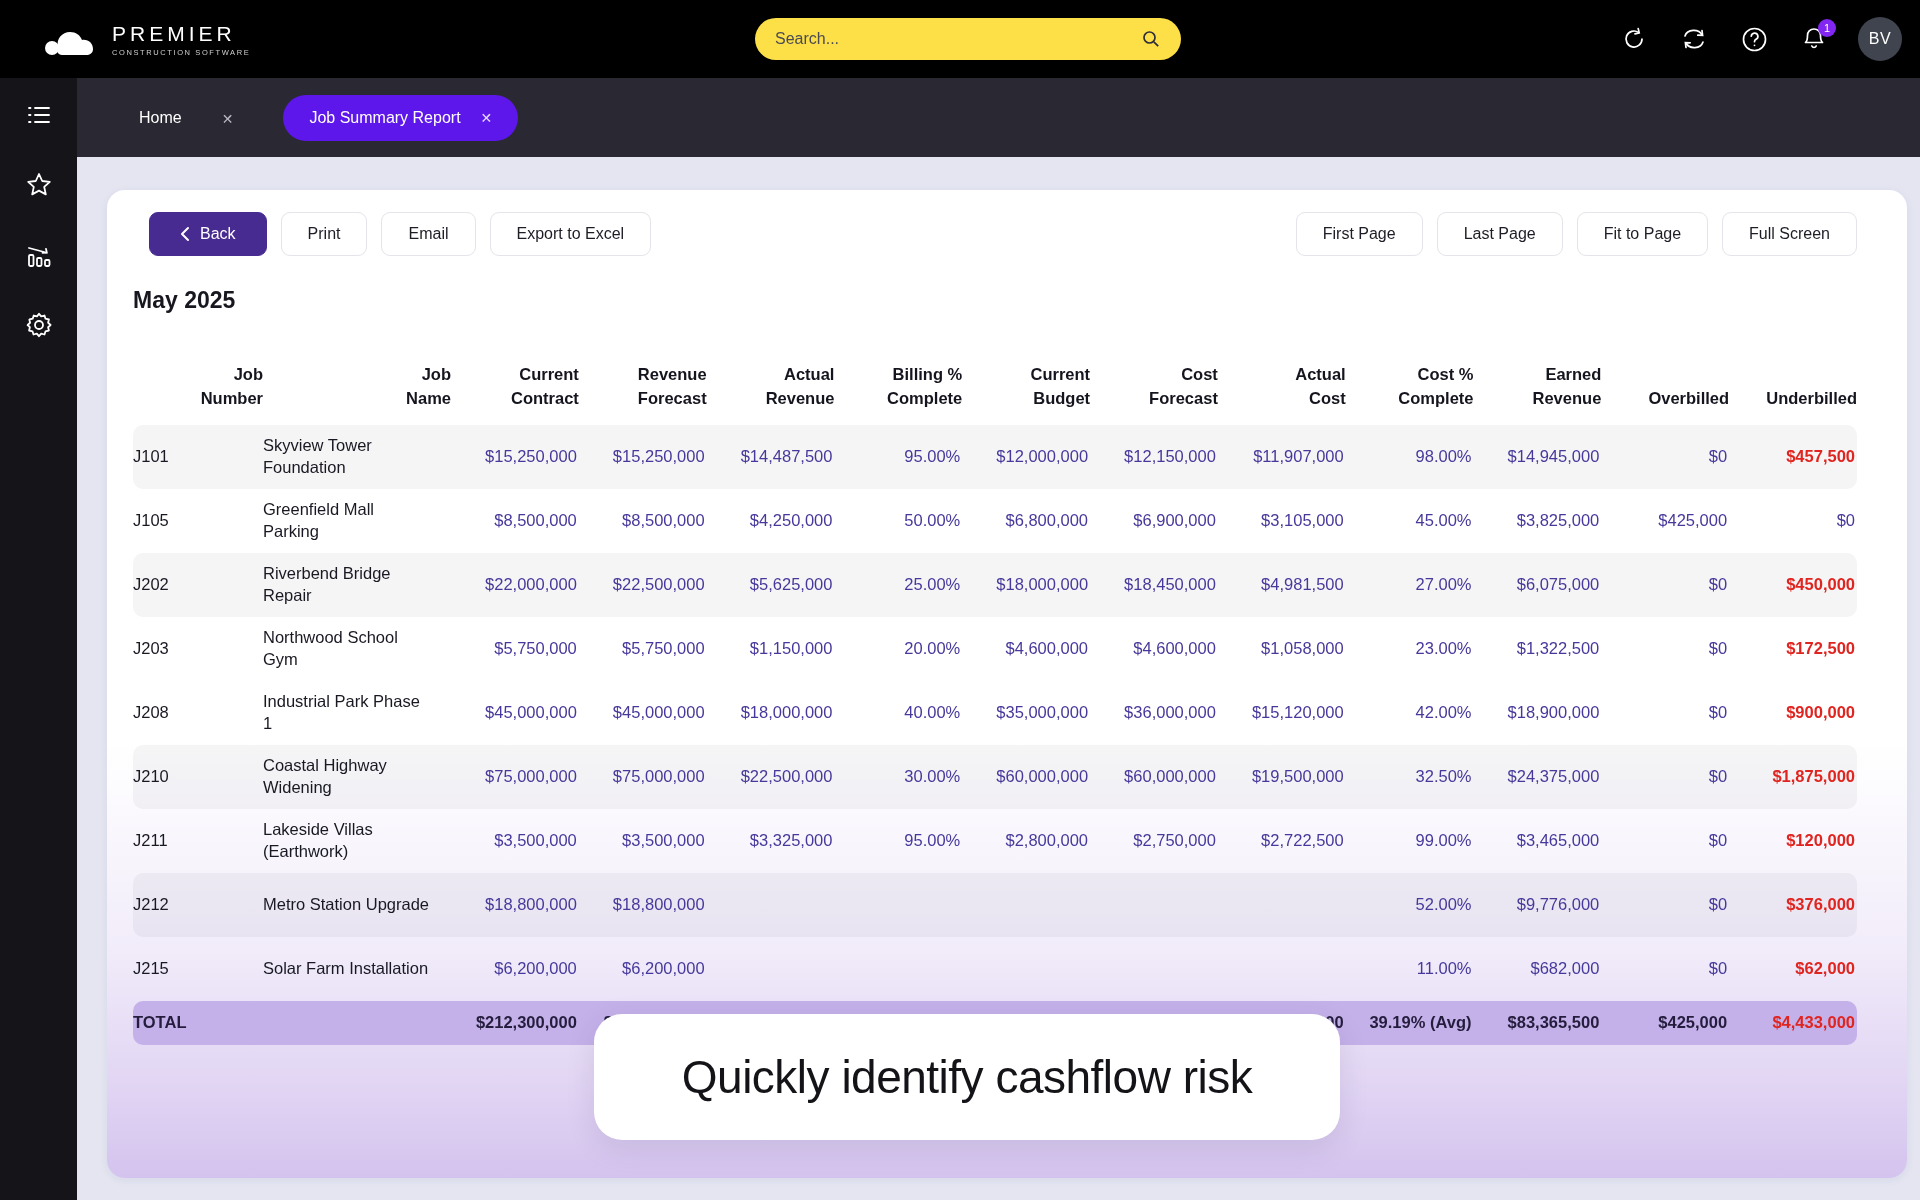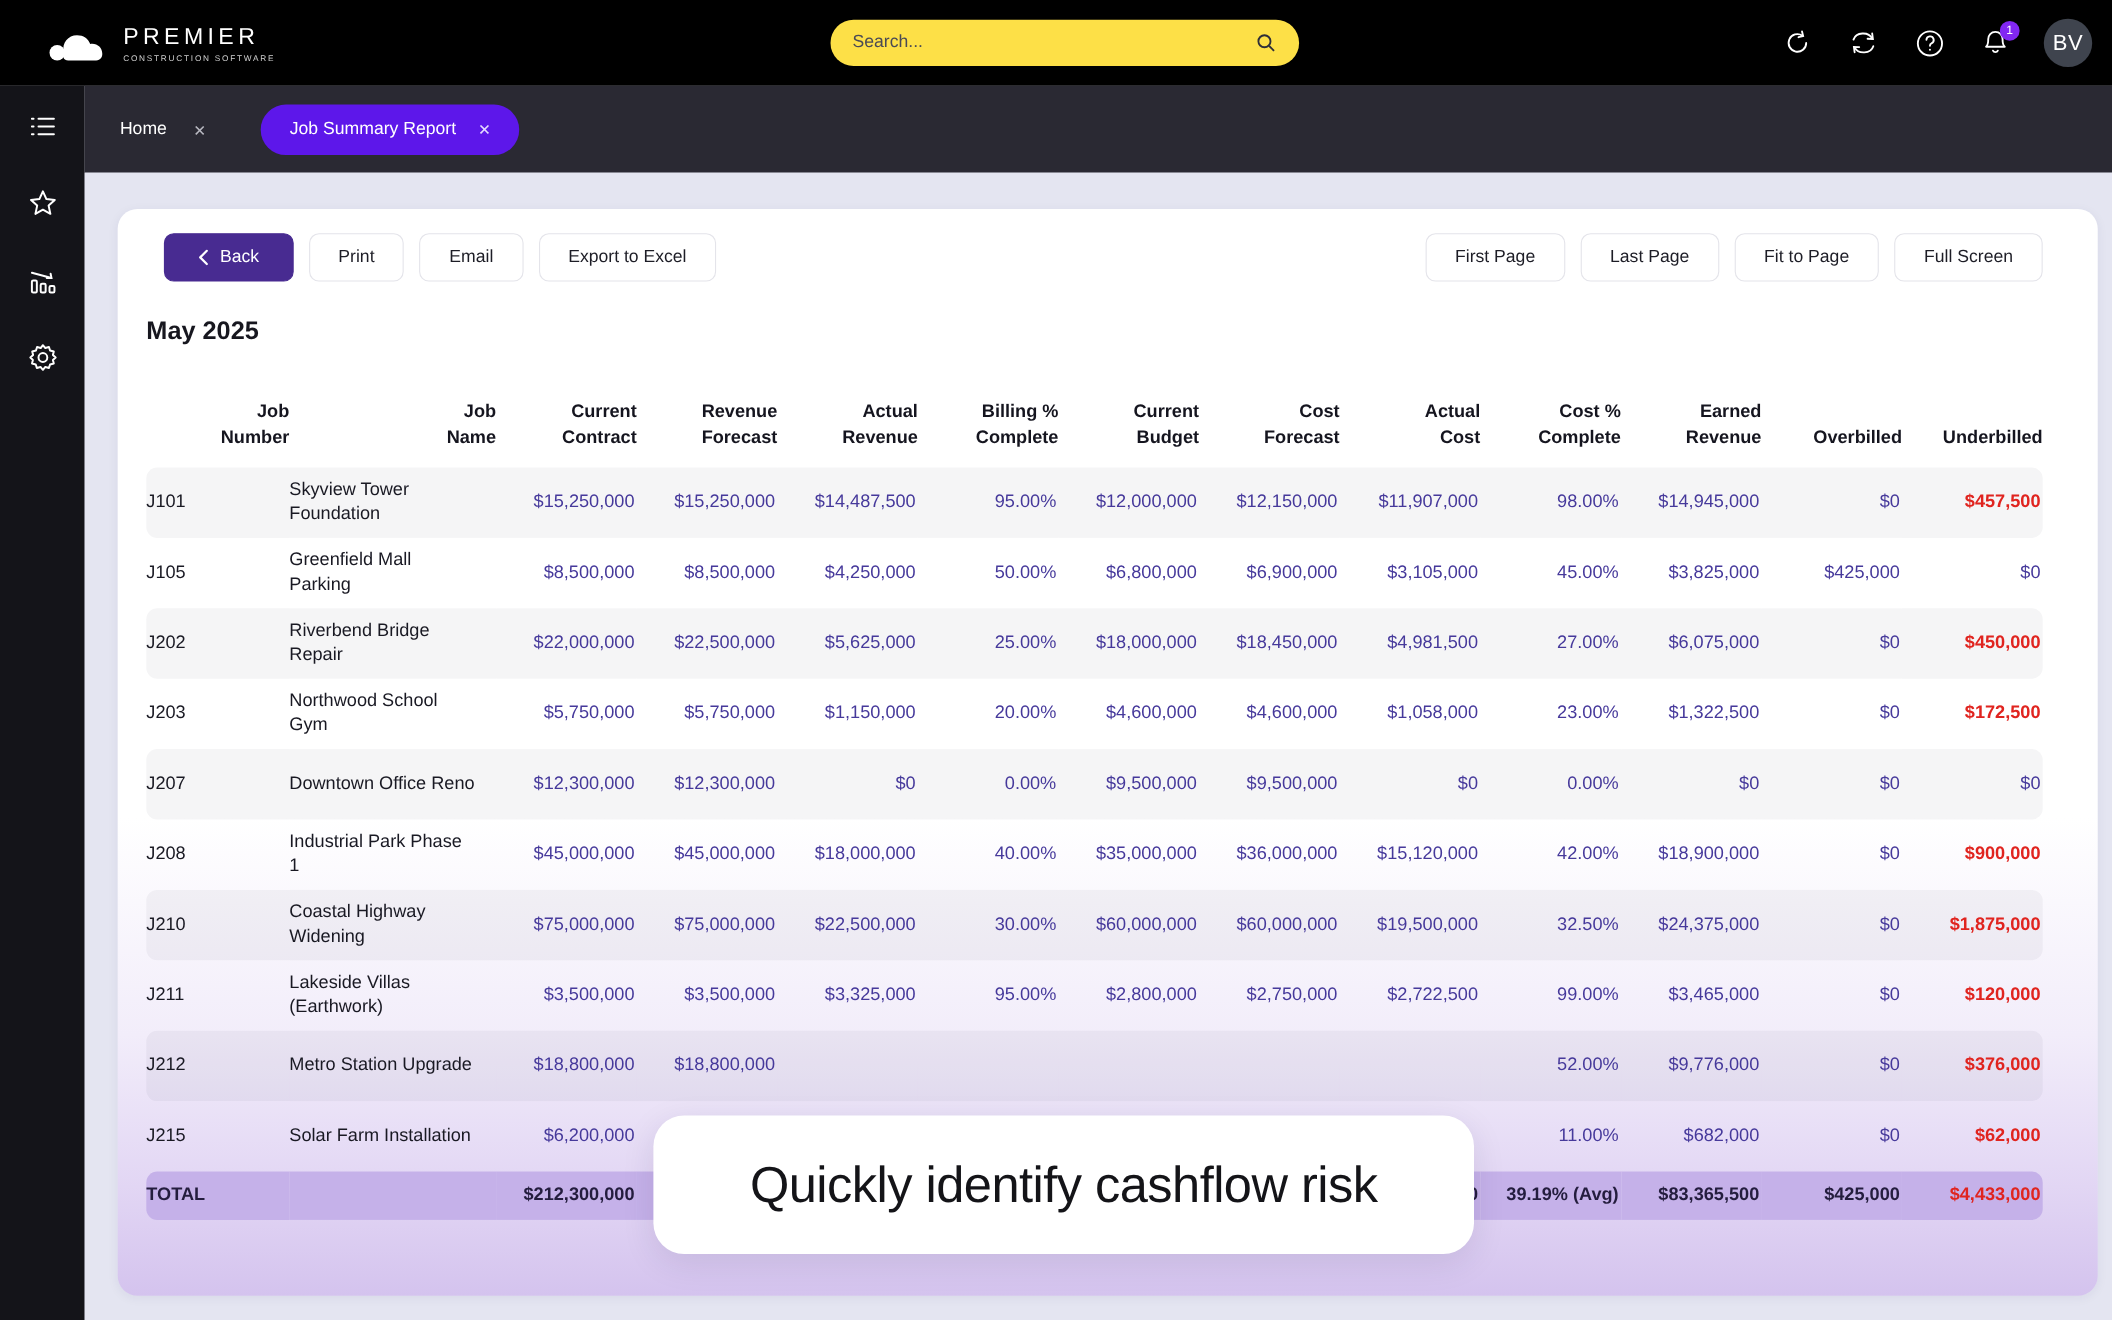--- a/index.html
+++ b/index.html
@@ -15,25 +15,25 @@
   .topbar{position:absolute;left:0;top:0;width:1920px;height:78px;background:var(--topbar);display:flex;align-items:center;}
   .logo{display:flex;align-items:center;gap:12px;margin-left:44px;}
   .logo-text .brand{color:#fff;font-size:21px;letter-spacing:4px;font-weight:500;}
   .logo-text .sub{color:#cfcfcf;font-size:7.5px;letter-spacing:1.6px;margin-top:2px;}
   .search{position:absolute;left:755px;top:18px;width:426px;height:42px;background:#fde047;border-radius:21px;display:flex;align-items:center;padding:0 20px;}
   .search input{flex:1;border:none;outline:none;background:transparent;font-size:16px;color:#3c3c46;font-family:"Liberation Sans",sans-serif;}
   .search input::placeholder{color:#4a4a55;}
   .top-icons{position:absolute;right:18px;top:0;height:78px;display:flex;align-items:center;gap:28px;}
   .icon-btn{position:relative;width:32px;height:32px;display:flex;align-items:center;justify-content:center;cursor:pointer;}
   .badge{position:absolute;top:-4px;right:-6px;width:18px;height:18px;border-radius:50%;background:#8227f2;color:#fff;font-size:11px;display:flex;align-items:center;justify-content:center;}
-  .avatar{width:44px;height:44px;border-radius:50%;background:#3f444e;color:#fff;font-size:20px;display:flex;align-items:center;justify-content:center;letter-spacing:.5px;}
+  .avatar{width:44px;height:44px;border-radius:50%;background:#3f444e;color:#fff;font-size:16px;display:flex;align-items:center;justify-content:center;letter-spacing:.5px;}
 
   
   .tabbar{position:absolute;left:77px;top:78px;width:1843px;height:79px;background:var(--tabbar);display:flex;align-items:center;}
-  .tab-plain{display:flex;align-items:flex-end;gap:24px;color:#fff;font-size:16px;margin-left:32px;cursor:pointer;}
+  .tab-plain{display:flex;align-items:flex-end;gap:40px;color:#fff;font-size:16px;margin-left:62px;cursor:pointer;}
   .tab-plain .x{color:#b9b9c2;font-size:14px;}
   .tab-active{display:flex;align-items:center;gap:20px;background:var(--accent);color:#fff;font-size:16px;height:46px;border-radius:24px;padding:0 26px;margin-left:50px;cursor:pointer;}
   .tab-active .x{color:#e6dcff;font-size:14px;}
   .sidebar{position:absolute;left:0;top:78px;width:77px;height:1122px;background:var(--side);display:flex;flex-direction:column;align-items:center;padding-top:22px;gap:40px;}
   .side-ic{width:30px;height:30px;display:flex;align-items:center;justify-content:center;cursor:pointer;}
 
   
   .main{position:absolute;left:77px;top:157px;width:1843px;height:1043px;background:var(--page-bg);}
   .card{position:absolute;left:30px;top:33px;width:1800px;height:988px;border-radius:18px;
         background:linear-gradient(180deg,#ffffff 0%,#ffffff 56%,#f2edfa 76%,#e2d6f4 90%,#d4c3ee 100%);
@@ -328,35 +328,20 @@
               <td class="money">$1,150,000</td>
               <td class="money">20.00%</td>
               <td class="money">$4,600,000</td>
               <td class="money">$4,600,000</td>
               <td class="money">$1,058,000</td>
               <td class="money">23.00%</td>
               <td class="money">$1,322,500</td>
               <td class="money">$0</td>
               <td class="money red">$172,500</td>
             </tr>
-            <tr class="stripe">
-              <td class="left">J207</td>
-              <td class="left">Downtown Office Reno</td>
-              <td class="money">$12,300,000</td>
-              <td class="money">$12,300,000</td>
-              <td class="money">$0</td>
-              <td class="money">0.00%</td>
-              <td class="money">$9,500,000</td>
-              <td class="money">$9,500,000</td>
-              <td class="money">$0</td>
-              <td class="money">0.00%</td>
-              <td class="money">$0</td>
-              <td class="money">$0</td>
-              <td class="money">$0</td>
-            </tr>
             <tr>
               <td class="left">J208</td>
               <td class="left">Industrial Park Phase 1</td>
               <td class="money">$45,000,000</td>
               <td class="money">$45,000,000</td>
               <td class="money">$18,000,000</td>
               <td class="money">40.00%</td>
               <td class="money">$35,000,000</td>
               <td class="money">$36,000,000</td>
               <td class="money">$15,120,000</td>

